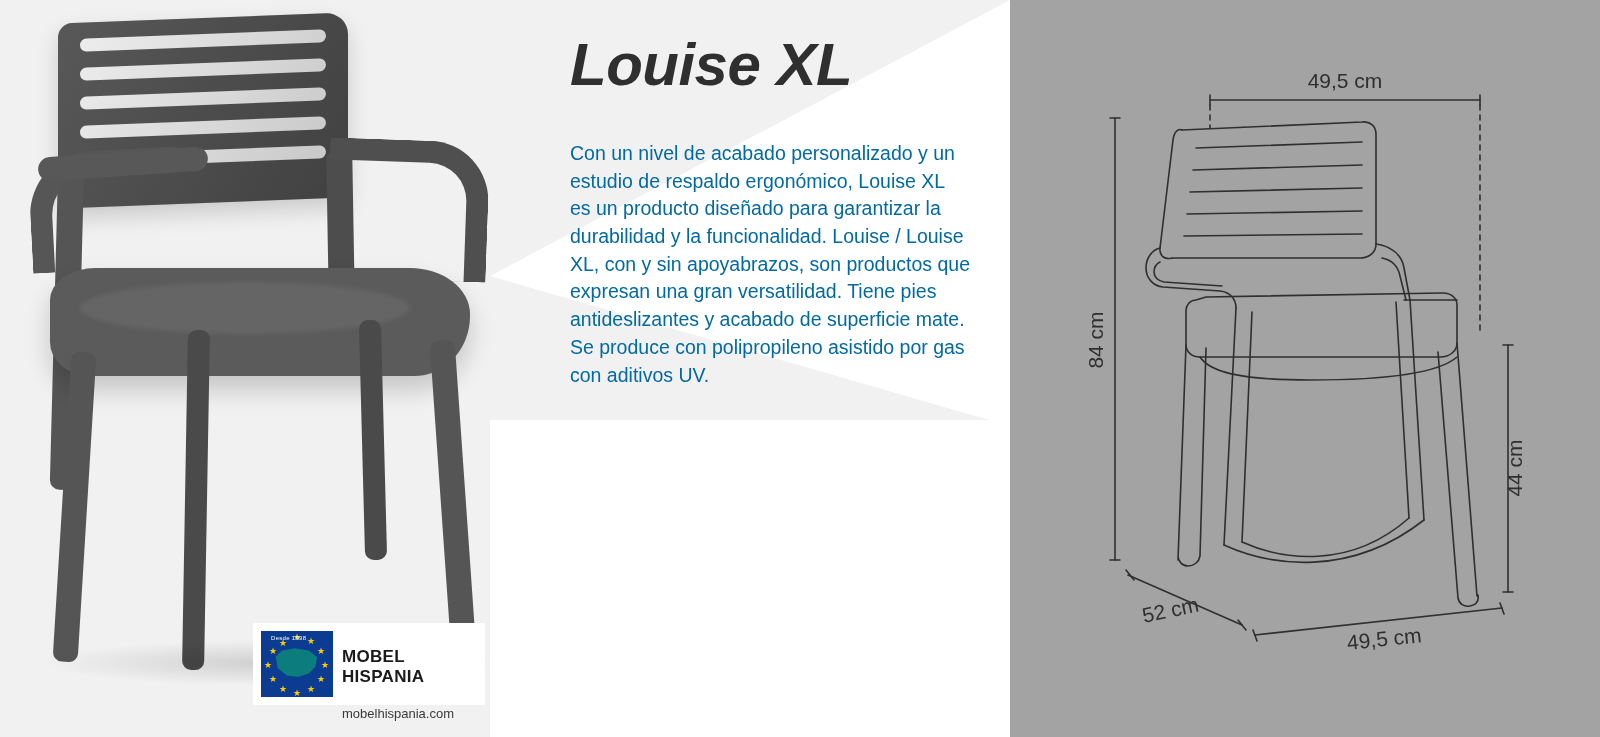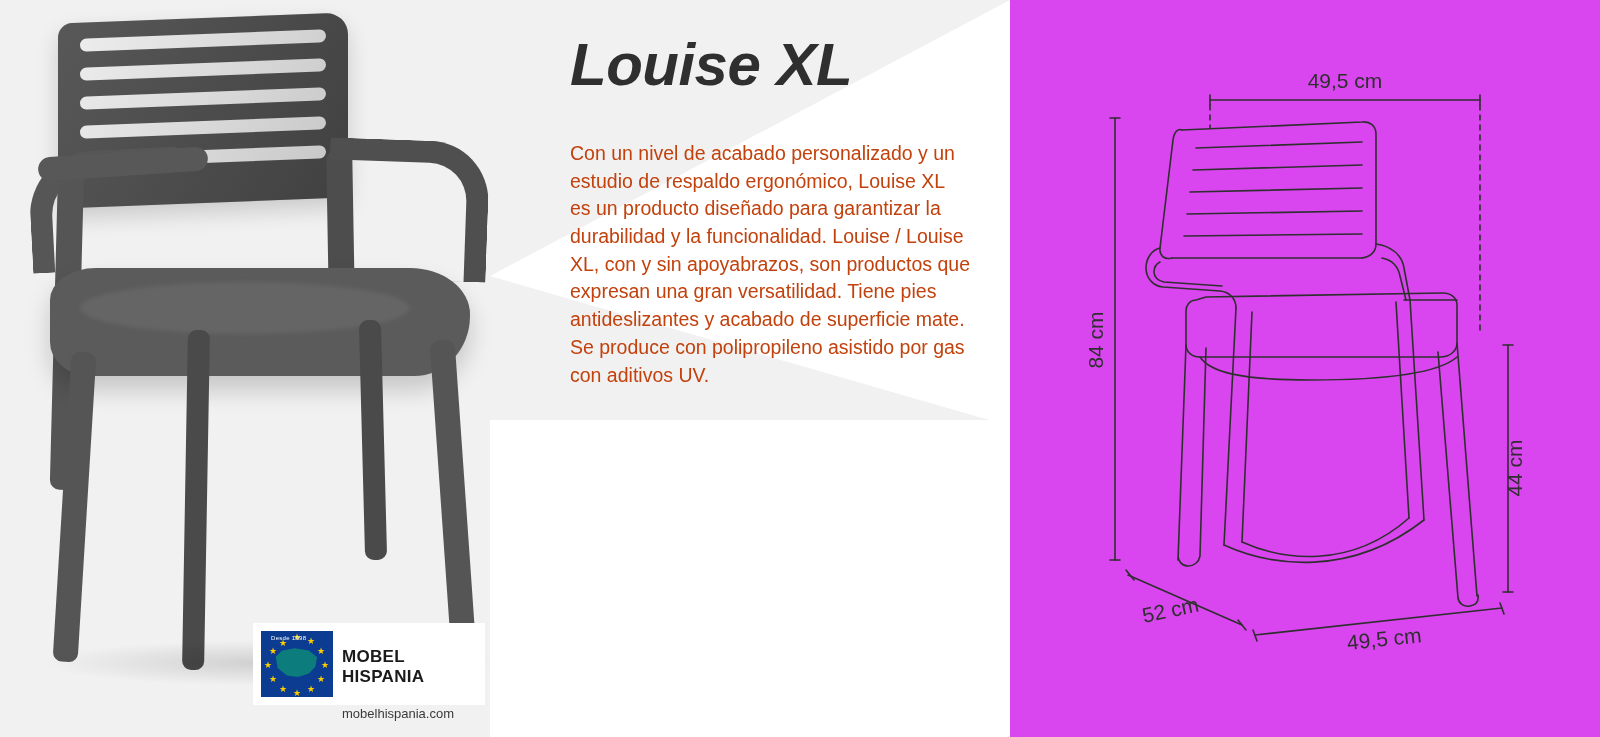--- a/index.html
+++ b/index.html
@@ -232,30 +232,30 @@
     letter-spacing: -0.5px;
     white-space: nowrap;
     font-style: italic;
   }
   .product-desc {
     position: absolute;
     left: 0; top: 140px;
     width: 400px;
     font-size: 19.5px;
     line-height: 1.42;
-    color: #c2410c;
+    color: #0369a1;
     text-align: left;
   }
 
   
   .dims {
     position: absolute;
     left: 1010px; top: 0;
     width: 590px; height: 737px;
-    background: #d946ef;
+    background: #a3a3a3;
   }
   .dims svg { display: block; }
   .dim-label {
     font-family: "Liberation Sans", sans-serif;
     font-size: 21px;
     fill: #2f2f2f;
   }
 </style>
 </head>
 <body>

